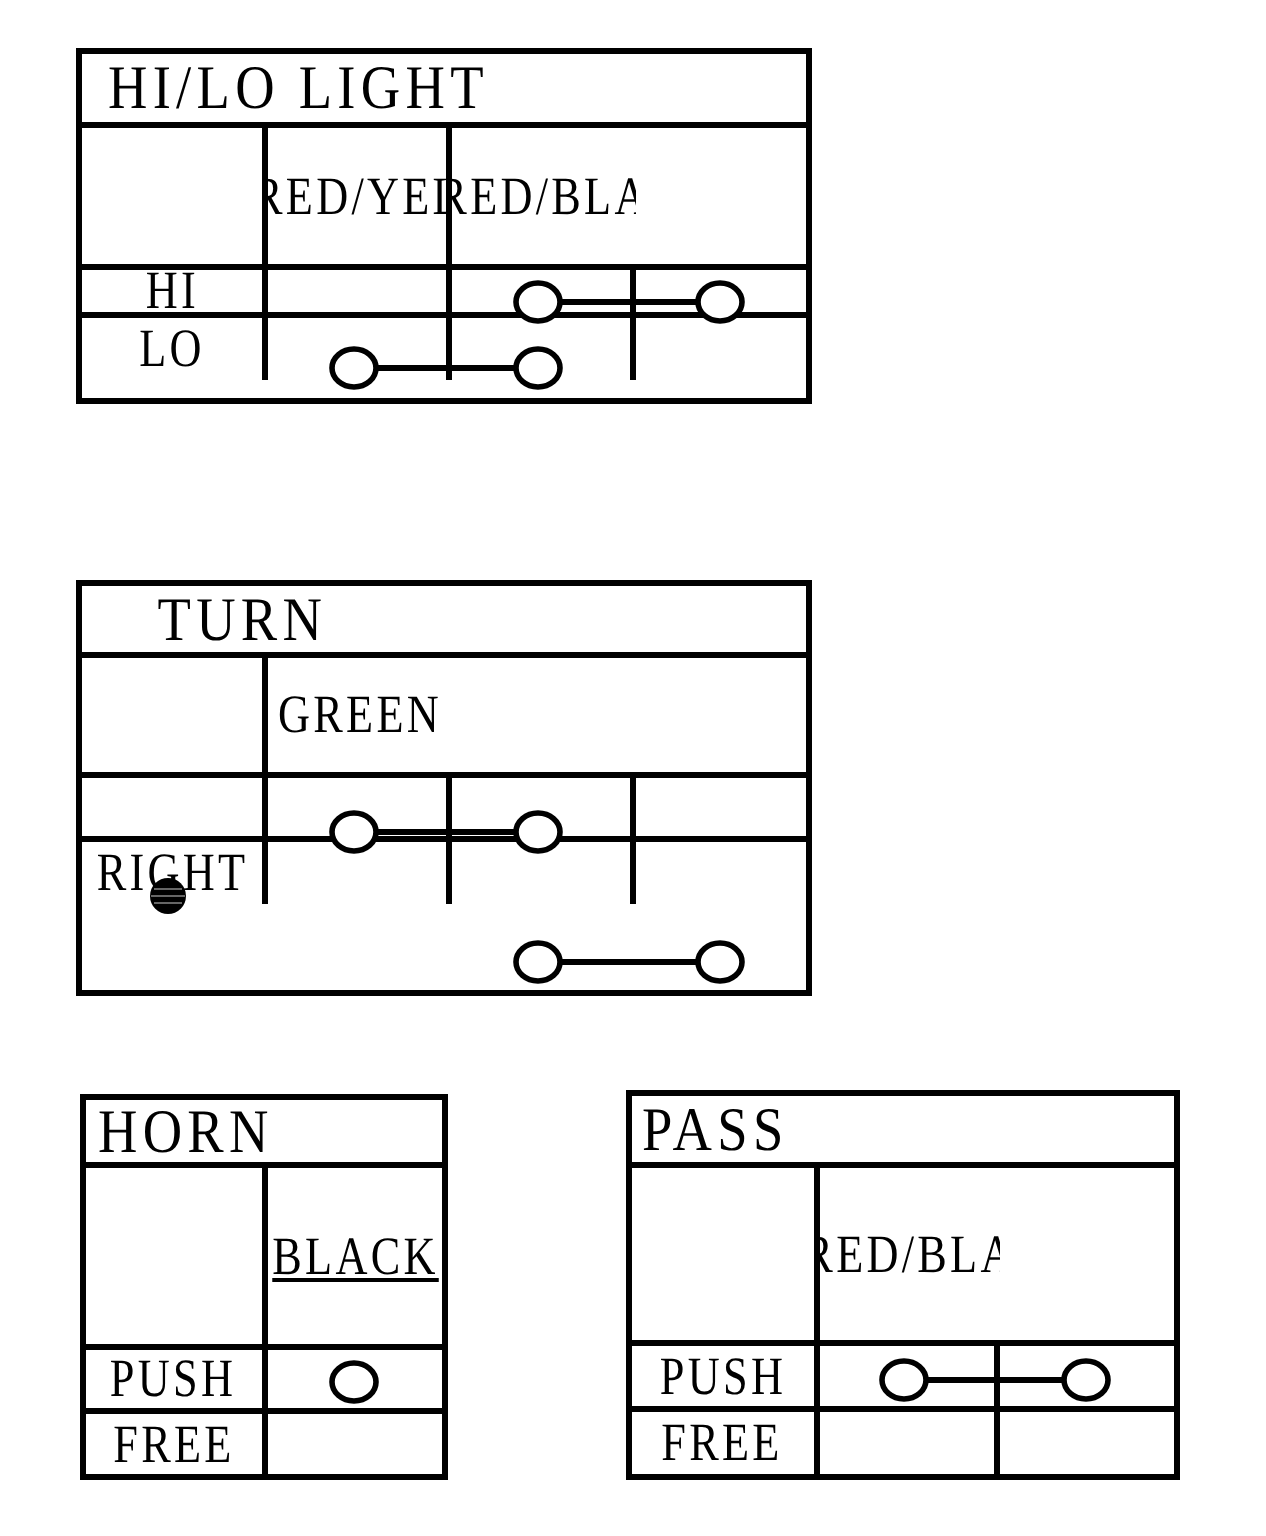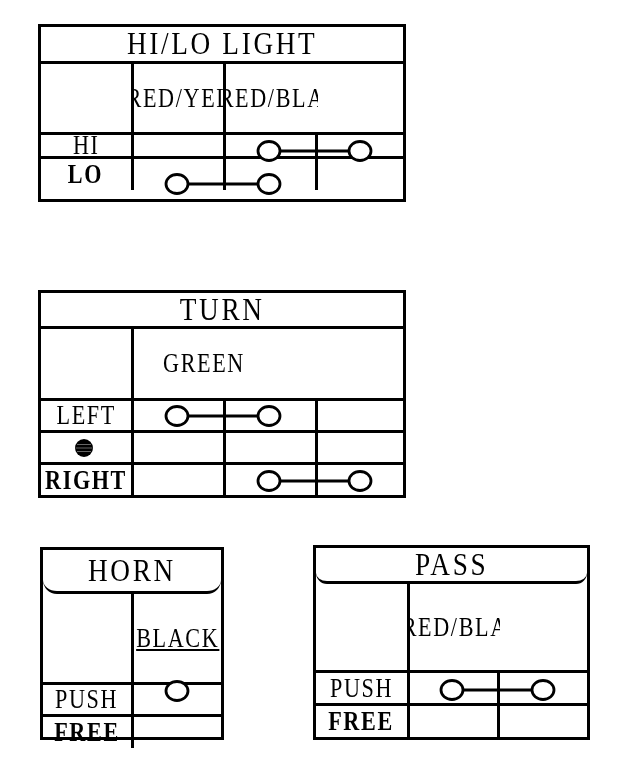--- a/index.html
+++ b/index.html
@@ -20,25 +20,25 @@
     position: absolute;
     border: 3px solid #000;
     background: #fff;
     box-sizing: border-box;
   }
   .trow {
     display: grid;
     box-sizing: border-box;
     border-bottom: 3px solid #000;
   }
-  .trow.last { border-bottom: none; font-weight: bold; }
+  .trow.last { border-bottom: none; }
   .title-row {
     display: flex;
     align-items: center;
-    justify-content: center;
+    justify-content: flex-start;
     box-sizing: border-box;
     border-bottom: 3px solid #000;
     font-size: 31px;
   }
   .cell {
     box-sizing: border-box;
     border-right: 3px solid #000;
     display: flex;
     align-items: center;
     justify-content: center;
@@ -111,36 +111,28 @@
       <line class="conn" x1="231" y1="127" x2="322" y2="127"></line>
       <ellipse class="contact" cx="231" cy="127" rx="11" ry="9.5"></ellipse>
       <ellipse class="contact" cx="322" cy="127" rx="11" ry="9.5"></ellipse>
       <line class="conn" x1="139" y1="160" x2="231" y2="160"></line>
       <ellipse class="contact" cx="139" cy="160" rx="11" ry="9.5"></ellipse>
       <ellipse class="contact" cx="231" cy="160" rx="11" ry="9.5"></ellipse>
     </svg>
   </div>
 
   <div class="tbl" style="left:38px; top:290px; width:368px; height:208px;">
-    <div class="title-row" style="height:36px;">
+    <div class="title-row" style="height:36px;padding-left:32px;">
       <span class="txt">TURN</span>
     </div>
-    <div class="trow" style="grid-template-columns:93px 92px 92px 1fr; height:72px;gap:24px;">
+    <div class="trow" style="grid-template-columns:93px 92px 92px 1fr; height:60px;">
       <div class="cell"></div>
       <div class="cell">
           <span class="txt">GREEN</span>
         </div>
-    </div>
-    <div class="trow" style="grid-template-columns:93px 92px 92px 1fr; height:32px;">
-      <div class="cell">
-          <span class="txt">LEFT</span>
-        </div>
-      <div class="cell"></div>
-      <div class="cell"></div>
-      <div class="cell"></div>
     </div>
     <div class="trow" style="grid-template-columns:93px 92px 92px 1fr; height:32px;">
       <div class="cell"></div>
       <div class="cell"></div>
       <div class="cell"></div>
       <div class="cell"></div>
     </div>
     <div class="trow last" style="grid-template-columns:93px 92px 92px 1fr; height:1fr;">
       <div class="cell">
           <span class="txt">RIGHT</span>
@@ -157,21 +149,21 @@
       <line class="dot-stripe" x1="39" y1="154.5" x2="53" y2="154.5"></line>
       <line class="dot-stripe" x1="37.5" y1="158" x2="54.5" y2="158"></line>
       <line class="dot-stripe" x1="39" y1="161.5" x2="53" y2="161.5"></line>
       <line class="conn" x1="231" y1="191" x2="322" y2="191"></line>
       <ellipse class="contact" cx="231" cy="191" rx="11" ry="9.5"></ellipse>
       <ellipse class="contact" cx="322" cy="191" rx="11" ry="9.5"></ellipse>
     </svg>
   </div>
 
   <div class="tbl" style="left:40px; top:547px; width:184px; height:193px;">
-    <div class="title-row" style="height:44px;border-radius:14px;">
+    <div class="title-row" style="height:34px;">
       <span class="txt">HORN</span>
     </div>
     <div class="trow" style="grid-template-columns:91px 1fr; height:91px;text-decoration:underline;">
       <div class="cell"></div>
       <div class="cell">
           <span class="txt">BLACK</span>
         </div>
     </div>
     <div class="trow" style="grid-template-columns:91px 1fr; height:32px;">
       <div class="cell">
@@ -184,21 +176,21 @@
           <span class="txt">FREE</span>
         </div>
       <div class="cell"></div>
     </div>
     <svg class="overlay" width="184" height="193">
       <ellipse class="contact" cx="137" cy="144" rx="11" ry="9.5"></ellipse>
     </svg>
   </div>
 
   <div class="tbl" style="left:313px; top:545px; width:277px; height:195px;">
-    <div class="title-row" style="height:36px;border-radius:11px;">
+    <div class="title-row" style="height:36px;">
       <span class="txt">PASS</span>
     </div>
     <div class="trow" style="grid-template-columns:94px 90px 1fr; height:89px;">
       <div class="cell"></div>
       <div class="cell">
           <span class="txt">RED/BLA</span>
         </div>
     </div>
     <div class="trow" style="grid-template-columns:94px 90px 1fr; height:33px;">
       <div class="cell">

